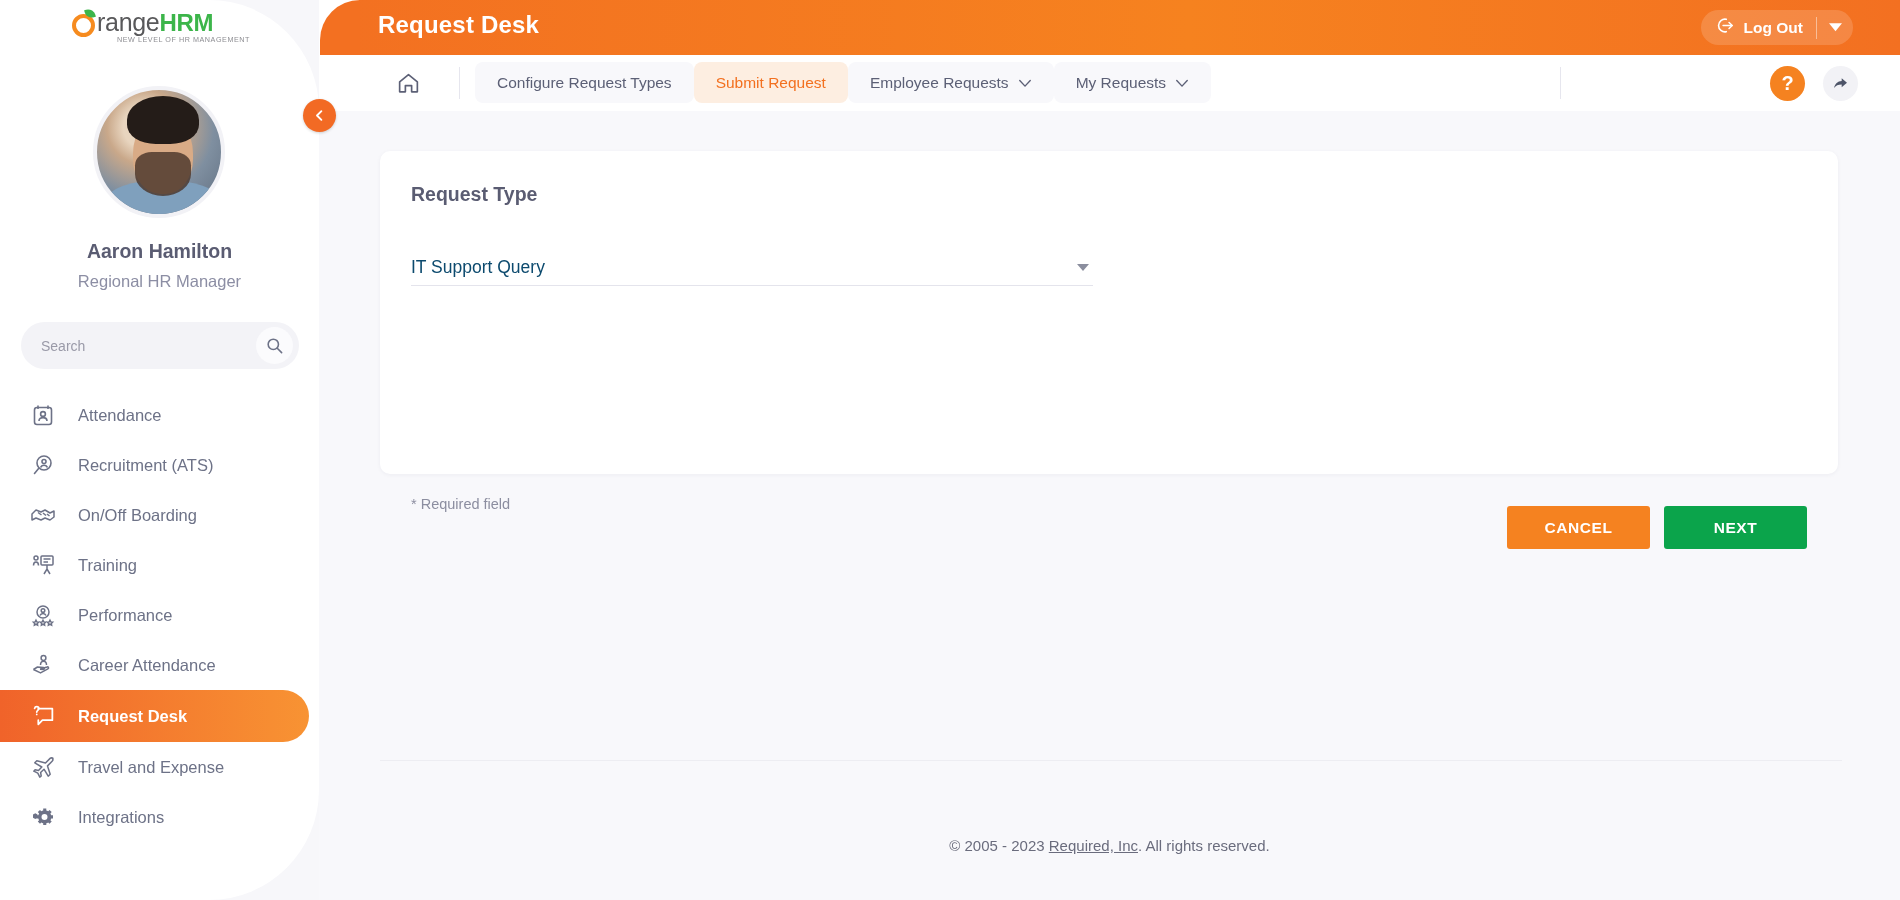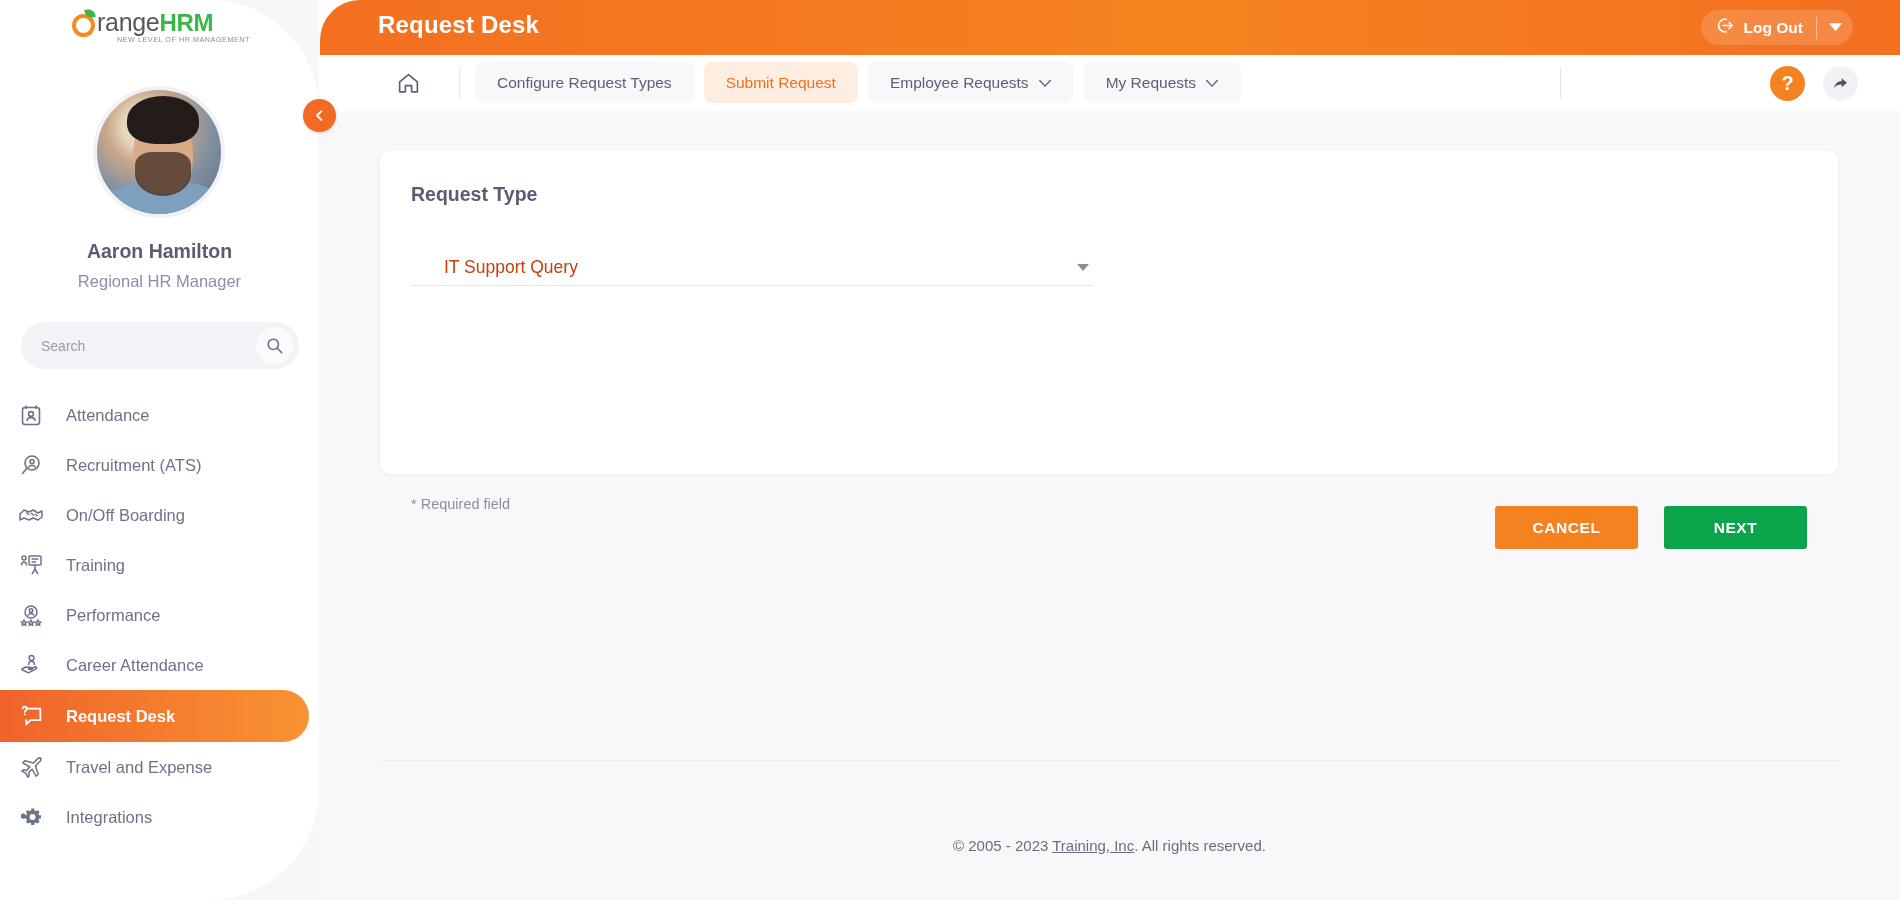--- a/index.html
+++ b/index.html
@@ -80,21 +80,21 @@
   .search-box .ph { font-size: 14px; color: #9a9aa8; margin-left: 20px; }
   .search-circle {
     position: absolute; right: 6px; top: 5px; width: 37px; height: 37px;
     border-radius: 50%; background: #fbfbfd;
     display: flex; align-items: center; justify-content: center;
   }
 
   .menu { position: absolute; left: 0; top: 390px; width: 319px; }
   .menu-item {
     position: relative; display: flex; align-items: center;
-    height: 50px; padding-left: 14px; margin-bottom: 0px; cursor: pointer;
+    height: 50px; padding-left: 26px; margin-bottom: 0px; cursor: pointer;
   }
   .menu-item .mi-icon {
     width: 34px; height: 30px; display: flex; align-items: center; justify-content: center;
     color: #6d7287; flex: 0 0 34px;
   }
   .menu-item .mi-label {
     margin-left: 18px; font-size: 16.5px; color: #6d7287;
   }
   .menu-item.active {
     background: linear-gradient(90deg, #f0632a 0%, #f89333 100%);
@@ -148,21 +148,21 @@
   .navbar {
     position: absolute; left: 319px; top: 55px; width: 1581px; height: 56px;
     background: #ffffff; z-index: 2;
   }
   .home-btn {
     position: absolute; left: 66px; top: 8px; width: 46px; height: 40px;
     display: flex; align-items: center; justify-content: center;
     border-radius: 10px; cursor: pointer; color: #5c6076;
   }
   .nav-sep { position: absolute; left: 140px; top: 12px; width: 1px; height: 32px; background: #e6e6ee; }
-  .nav-tabs { position: absolute; left: 156px; top: 7px; display: flex; gap: 10px; }
+  .nav-tabs { position: absolute; left: 156px; top: 7px; display: flex; }
   .nav-tab {
     height: 41px; padding: 0 22px; border-radius: 8px; background: #f8f8fb;
     display: flex; align-items: center; gap: 9px;
     font-size: 15.5px; color: #5c6076; cursor: pointer; white-space: nowrap;
   }
   .nav-tab.active { background: #fdeee1; color: #f3701f; }
   .nav-sep2 { position: absolute; left: 1241px; top: 12px; width: 1px; height: 32px; background: #e6e6ee; }
   .help-btn {
     position: absolute; right: 95px; top: 11px; width: 35px; height: 35px;
     border-radius: 50%; background: #f58220; color: #fff;
@@ -190,32 +190,32 @@
     font-size: 19.5px; font-weight: bold; color: #5a5c72;
   }
   .field { position: absolute; left: 31px; top: 90px; width: 682px; }
   .field-label { font-size: 13px; color: #f3841f; }
   .field-label .req { color: #e03a2f; margin-left: 2px; }
   .select-row {
     margin-top: 9px; height: 36px; border-bottom: 1px solid #e4e4ec;
     display: flex; align-items: center; justify-content: space-between;
     cursor: pointer;
   }
-  .select-value { font-size: 17.5px; color: #c2410c; margin-left: 33px; }
+  .select-value { font-size: 17.5px; color: #0c4a6e; }
   .select-caret {
     width: 0; height: 0; margin-right: 4px;
     border-left: 6px solid transparent; border-right: 6px solid transparent;
     border-top: 7px solid #8b8e9e;
   }
   .required-note {
     position: absolute; left: 31px; top: 345px;
     font-size: 14.5px; color: #8c8ea0;
   }
   .card-actions {
-    position: absolute; right: 31px; top: 355px; display: flex; gap: 26px;
+    position: absolute; right: 31px; top: 355px; display: flex; gap: 14px;
   }
   .btn {
     height: 43px; min-width: 143px; border: none; border-radius: 3px;
     font-size: 15.5px; font-weight: bold; letter-spacing: .6px;
     color: #ffffff; cursor: pointer;
     font-family: "Liberation Sans", sans-serif;
   }
   .btn-cancel { background: #f58220; }
   .btn-next { background: #0ba44b; }
 
@@ -469,17 +469,17 @@
       <div class="card-actions">
         <button class="btn btn-cancel">CANCEL</button>
         <button class="btn btn-next">NEXT</button>
       </div>
     </div>
   </div>
 
   <div class="footer-div"></div>
   <div class="footer">
     <div class="footer-line">
-      <span>© 2005 - 2023 </span><a class="footer-link">Training, Inc</a><span>. All rights reserved.</span>
+      <span>© 2005 - 2023 </span><a class="footer-link">Required, Inc</a><span>. All rights reserved.</span>
     </div>
   </div>
 
 </div>
 
 </body></html>

